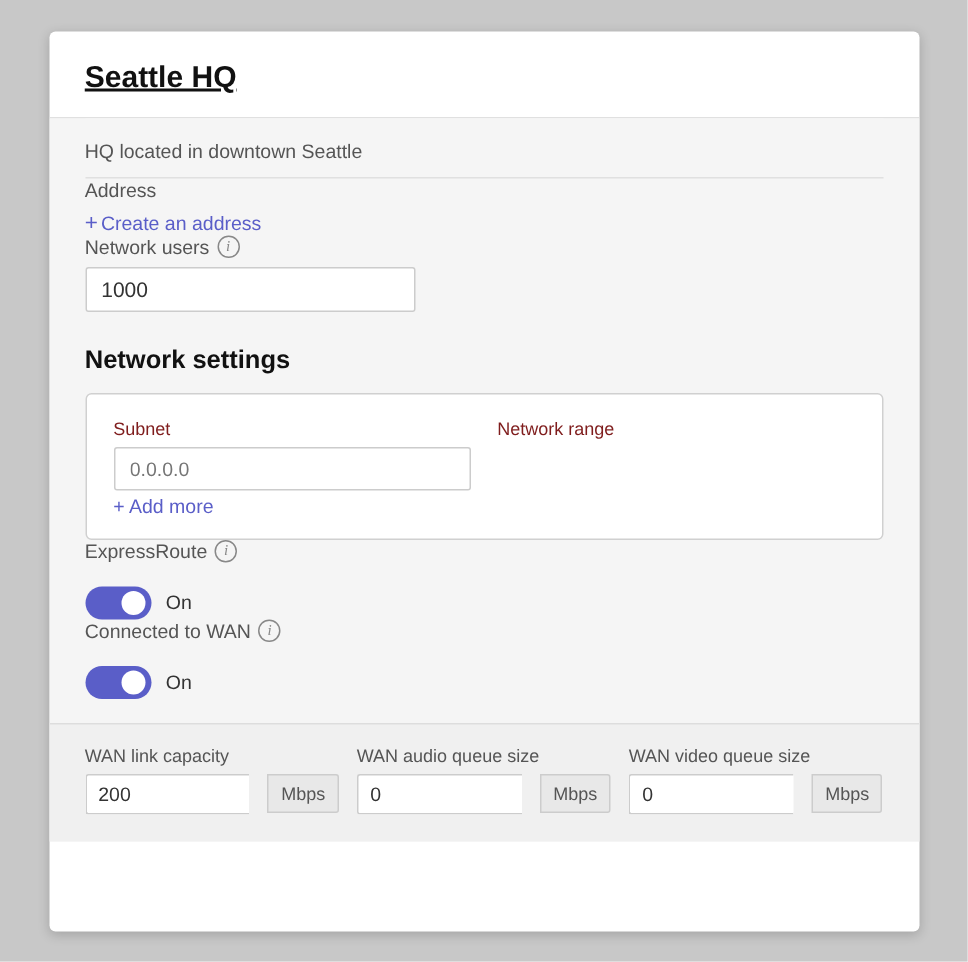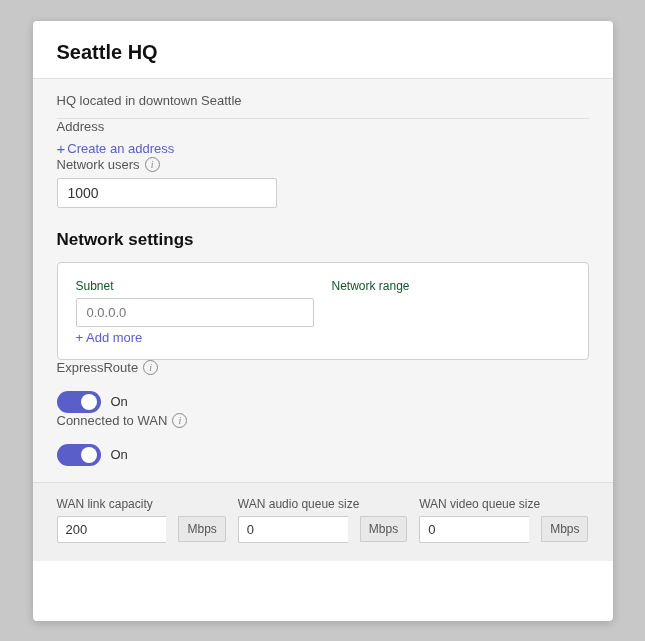--- a/index.html
+++ b/index.html
@@ -23,20 +23,21 @@
       overflow: hidden;
     }
     .card-header {
       padding: 20px 24px 14px 24px;
       border-bottom: 1px solid #e0e0e0;
     }
     .card-title {
       font-size: 20px;
       font-weight: 700;
       color: #111;
+      text-decoration: underline;
     }
     .card-body {
       padding: 0 24px 20px 24px;
       background: #f5f5f5;
     }
     .subtitle {
       font-size: 13px;
       color: #555;
       padding: 14px 0 10px 0;
       border-bottom: 1px solid #e0e0e0;
@@ -88,21 +89,21 @@
     }
     .two-col {
       display: flex;
       gap: 18px;
     }
     .col {
       flex: 1;
     }
     .col-label {
       font-size: 12px;
-      color: #14532d;
+      color: #7f1d1d;
       margin-bottom: 5px;
     }
     .text-input {
       width: 100%;
       padding: 6px 10px;
       border: 1px solid #ccc;
       border-radius: 2px;
       font-size: 13px;
       color: #aaa;
       background: #fff;

